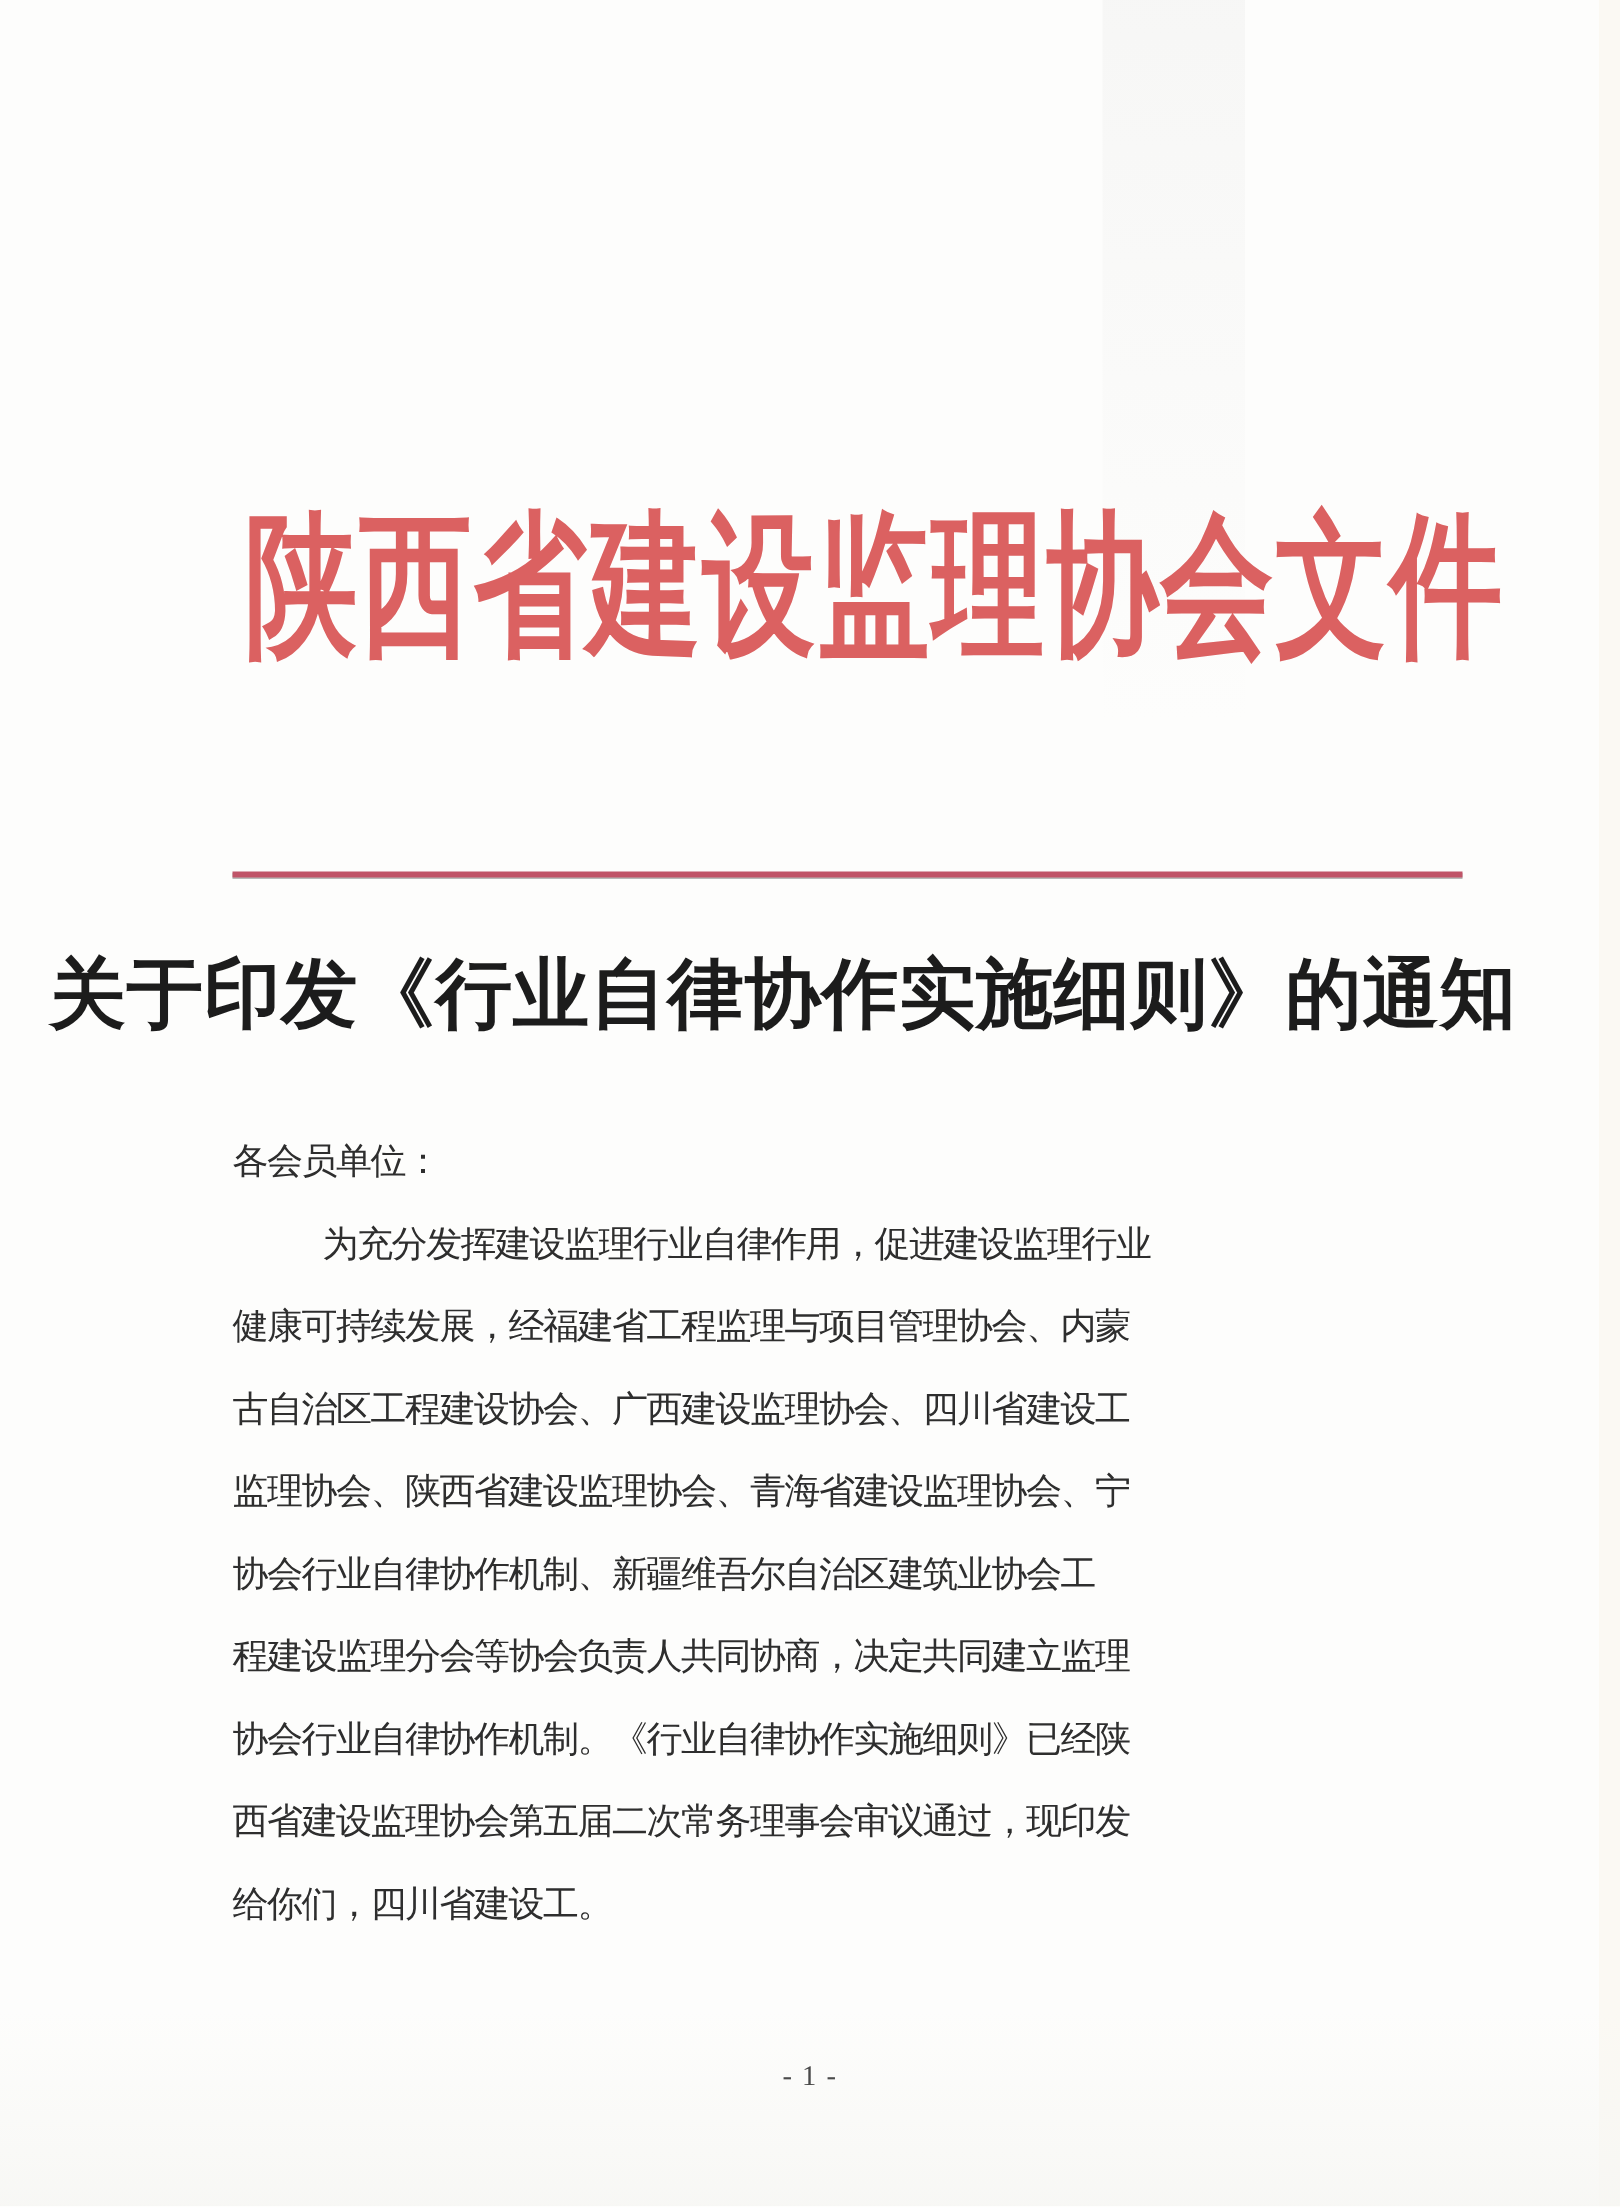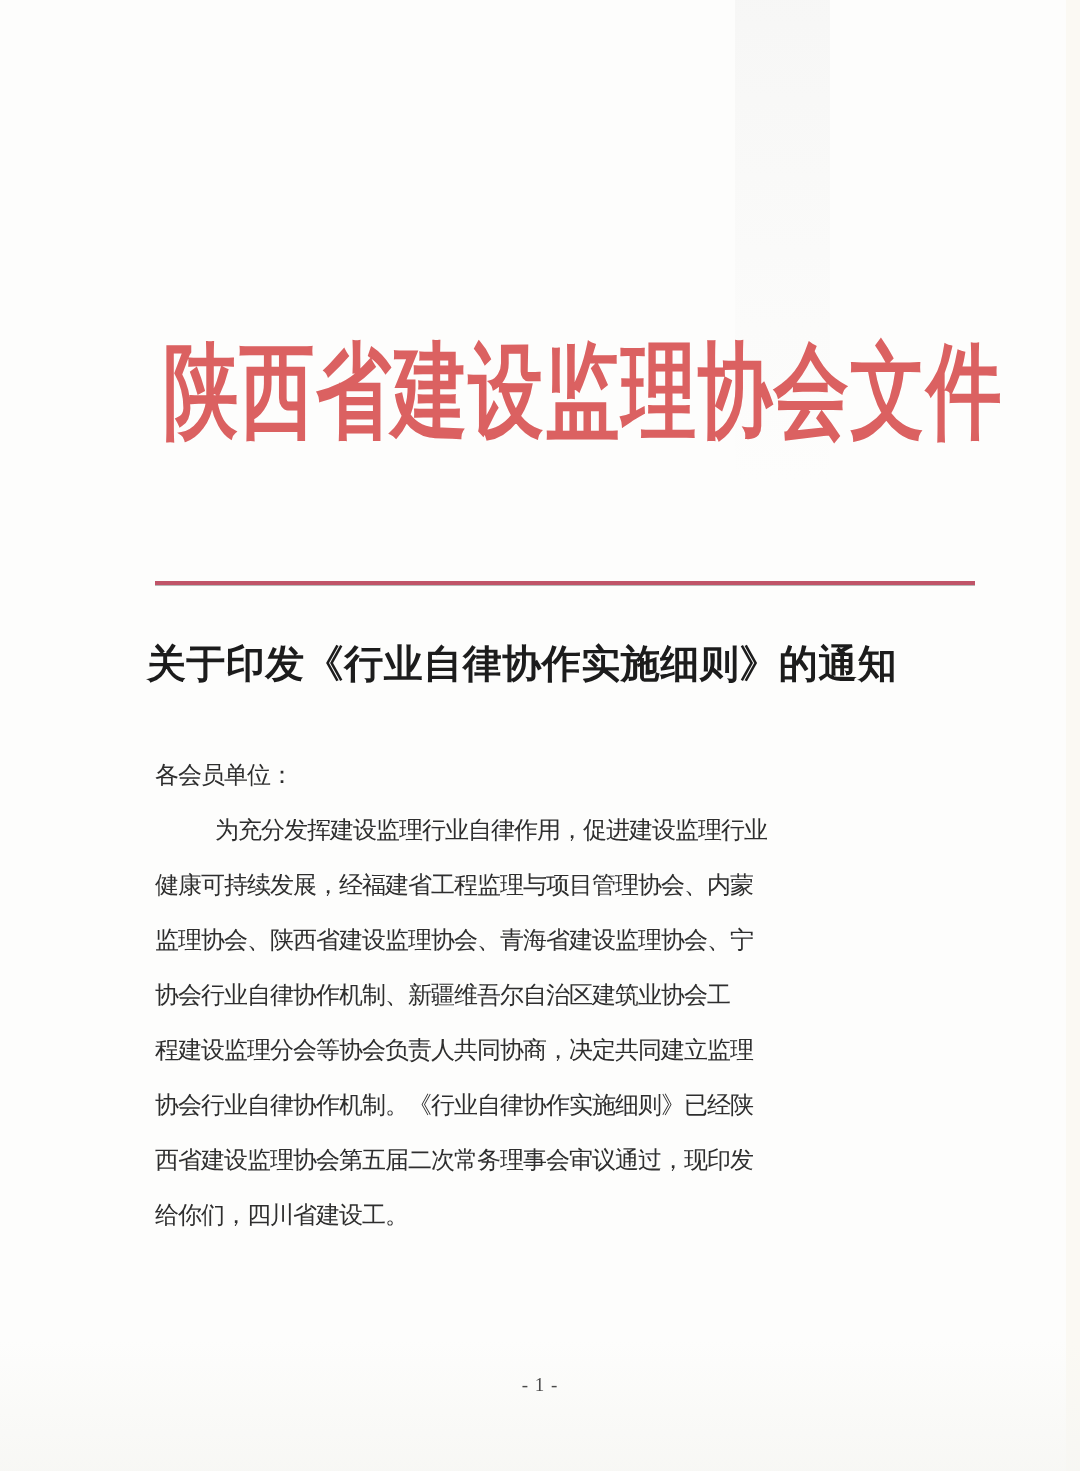--- a/index.html
+++ b/index.html
@@ -49,21 +49,21 @@
   
   .red-rule {
     position:absolute; top:581px; left:155px; width:820px; height:4px;
     background:#c05468;
     box-shadow:0 1px 0 rgba(100,100,100,0.45);
   }
   
   .notice-title {
     position:absolute; top:640px; left:0; width:1044px;
     text-align:center;
-    font-size:39px; line-height:48px; font-weight:700; color:#1c1c1c;
+    font-size:51px; line-height:48px; font-weight:700; color:#1c1c1c;
     letter-spacing:0.5px;
   }
   
   .body-block {
     position:absolute; top:748px; left:155px; width:785px;
     font-size:24px; line-height:55px; color:#2e2e2e;
     letter-spacing:-1px;
   }
   .body-line { white-space:nowrap; }
   .body-line.indent { text-indent:60px; }
@@ -90,20 +90,21 @@
 
 
   <div class="red-rule"></div>
 
   <div class="notice-title">关于印发《行业自律协作实施细则》的通知</div>
 
   <div class="body-block">
     <div class="body-line">各会员单位：</div>
     <div class="body-line indent">为充分发挥建设监理行业自律作用，促进建设监理行业</div>
     <div class="body-line">健康可持续发展，经福建省工程监理与项目管理协会、内蒙</div>
+    <div class="body-line">古自治区工程建设协会、广西建设监理协会、四川省建设工</div>
     <div class="body-line">监理协会、陕西省建设监理协会、青海省建设监理协会、宁</div>
     <div class="body-line">协会行业自律协作机制、新疆维吾尔自治区建筑业协会工</div>
     <div class="body-line">程建设监理分会等协会负责人共同协商，决定共同建立监理</div>
     <div class="body-line">协会行业自律协作机制。《行业自律协作实施细则》已经陕</div>
     <div class="body-line">西省建设监理协会第五届二次常务理事会审议通过，现印发</div>
     <div class="body-line">给你们，四川省建设工。</div>
   </div>
 
   <div class="page-number">- 1 -</div>
 

